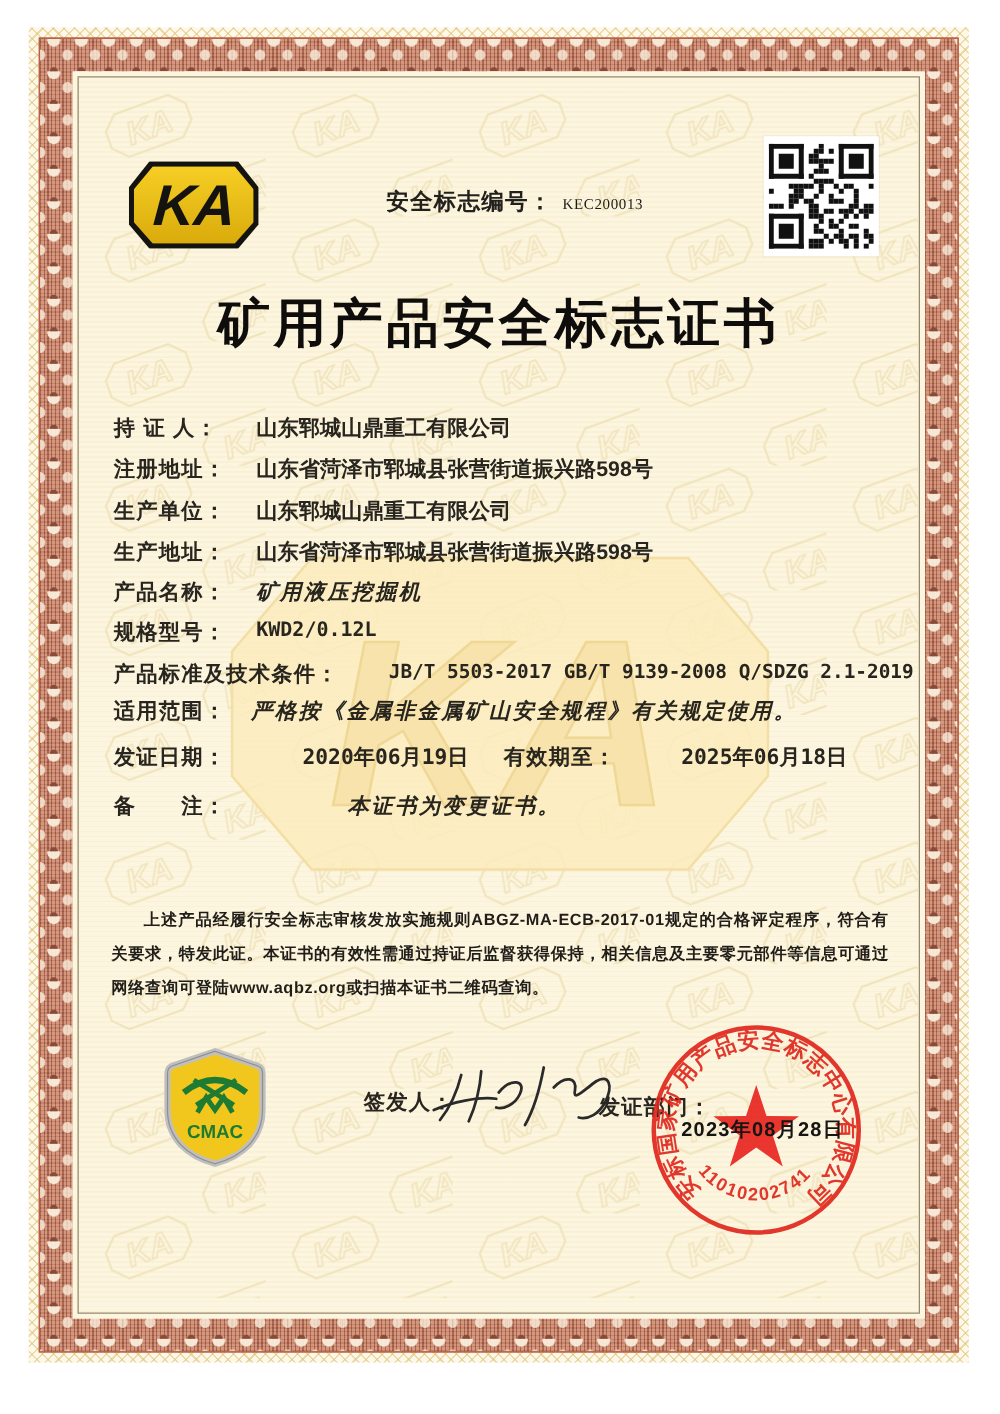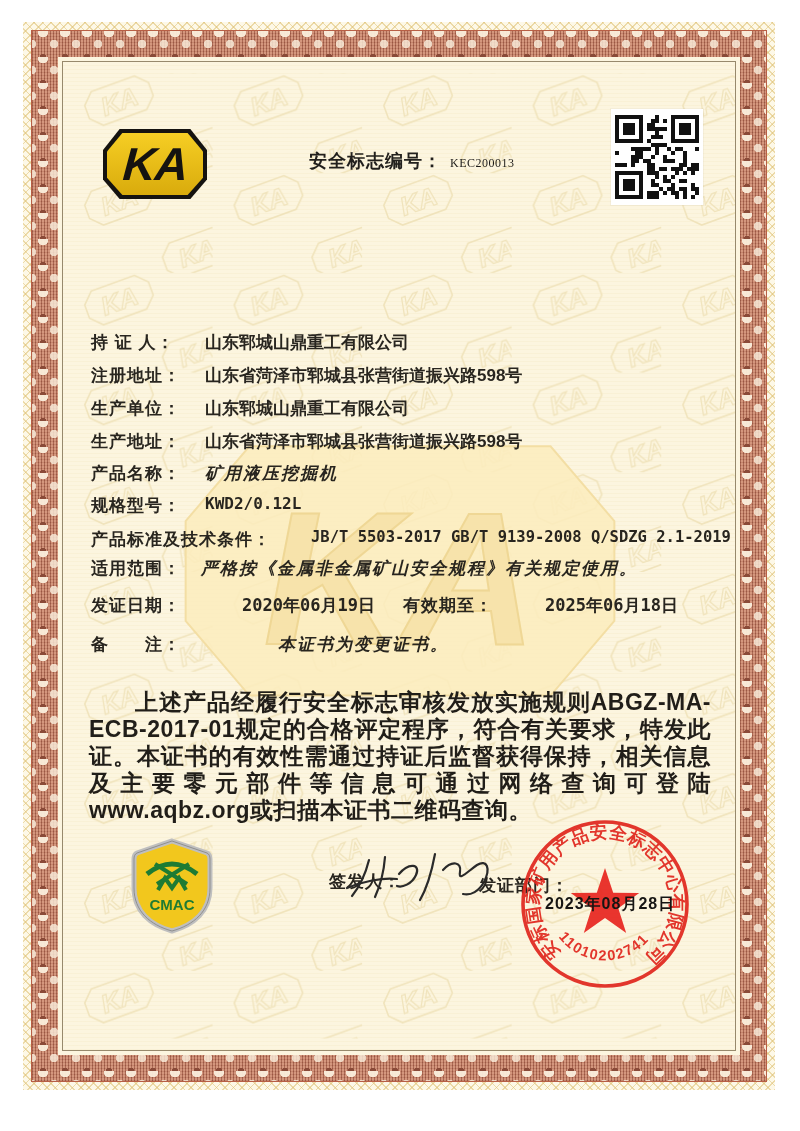--- a/index.html
+++ b/index.html
@@ -55,25 +55,25 @@
   .r6 .val{left:248px;font-size:15.5px;}
   .r7 .val{left:138px;font-weight:600;}
 
   .dates-row{top:532px;}
   .dates-row .lbl2{position:absolute;font-weight:700;font-size:17px;letter-spacing:1px;color:#28251f;white-space:nowrap;}
   .dates-row .val2{position:absolute;font-weight:700;font-size:17px;color:#28251f;white-space:nowrap;
     font-family:"DejaVu Sans Mono","Liberation Mono",monospace;margin-left:36px;}
   .remark-row{top:571px;}
   .remark-row .val{left:215px;font-style:italic;letter-spacing:2px;}
 
-  .statement{left:26px;top:627px;width:622px;font-size:23px;line-height:27px;
+  .statement{left:26px;top:660px;width:622px;font-size:13px;line-height:27px;
     font-weight:700;color:#211e19;text-align:justify;text-indent:2em;letter-spacing:.5px;}
 
   .signer-label,.dept-label{font-size:17px;font-weight:700;color:#28251f;letter-spacing:1px;white-space:nowrap;}
-  .signer-label{left:228px;top:808px;margin-left:38px;}
+  .signer-label{left:228px;top:808px;}
   .dept-label{left:368px;top:812px;margin-left:48px;}
   .sig-svg{left:276px;top:780px;}
   .cmac{left:66px;top:776px;}
   .stamp{left:452px;top:752px;}
   .stamp-date{left:482px;top:832px;font-size:16px;font-weight:600;color:#161513;
     letter-spacing:1px;white-space:nowrap;z-index:5;}
 </style>
 </head>
 <body>
 
@@ -238,20 +238,21 @@
           <rect x="80" y="0" width="4" height="28" fill="#111"></rect>
           <rect x="64" y="8" width="12" height="12" fill="#111"></rect>
           <rect x="0" y="56" width="28" height="4" fill="#111"></rect>
           <rect x="0" y="80" width="28" height="4" fill="#111"></rect>
           <rect x="0" y="56" width="4" height="28" fill="#111"></rect>
           <rect x="24" y="56" width="4" height="28" fill="#111"></rect>
           <rect x="8" y="64" width="12" height="12" fill="#111"></rect>
         </svg>
     </div>
 
+    <div class="abs cert-title">矿用产品安全标志证书</div>
 
     <div class="abs row r0">
       <span class="lbl">持 证 人：</span>
       <span class="val">山东郓城山鼎重工有限公司</span>
     </div>
     <div class="abs row r1">
       <span class="lbl">注册地址：</span>
       <span class="val">山东省菏泽市郓城县张营街道振兴路598号</span>
     </div>
     <div class="abs row r2">

